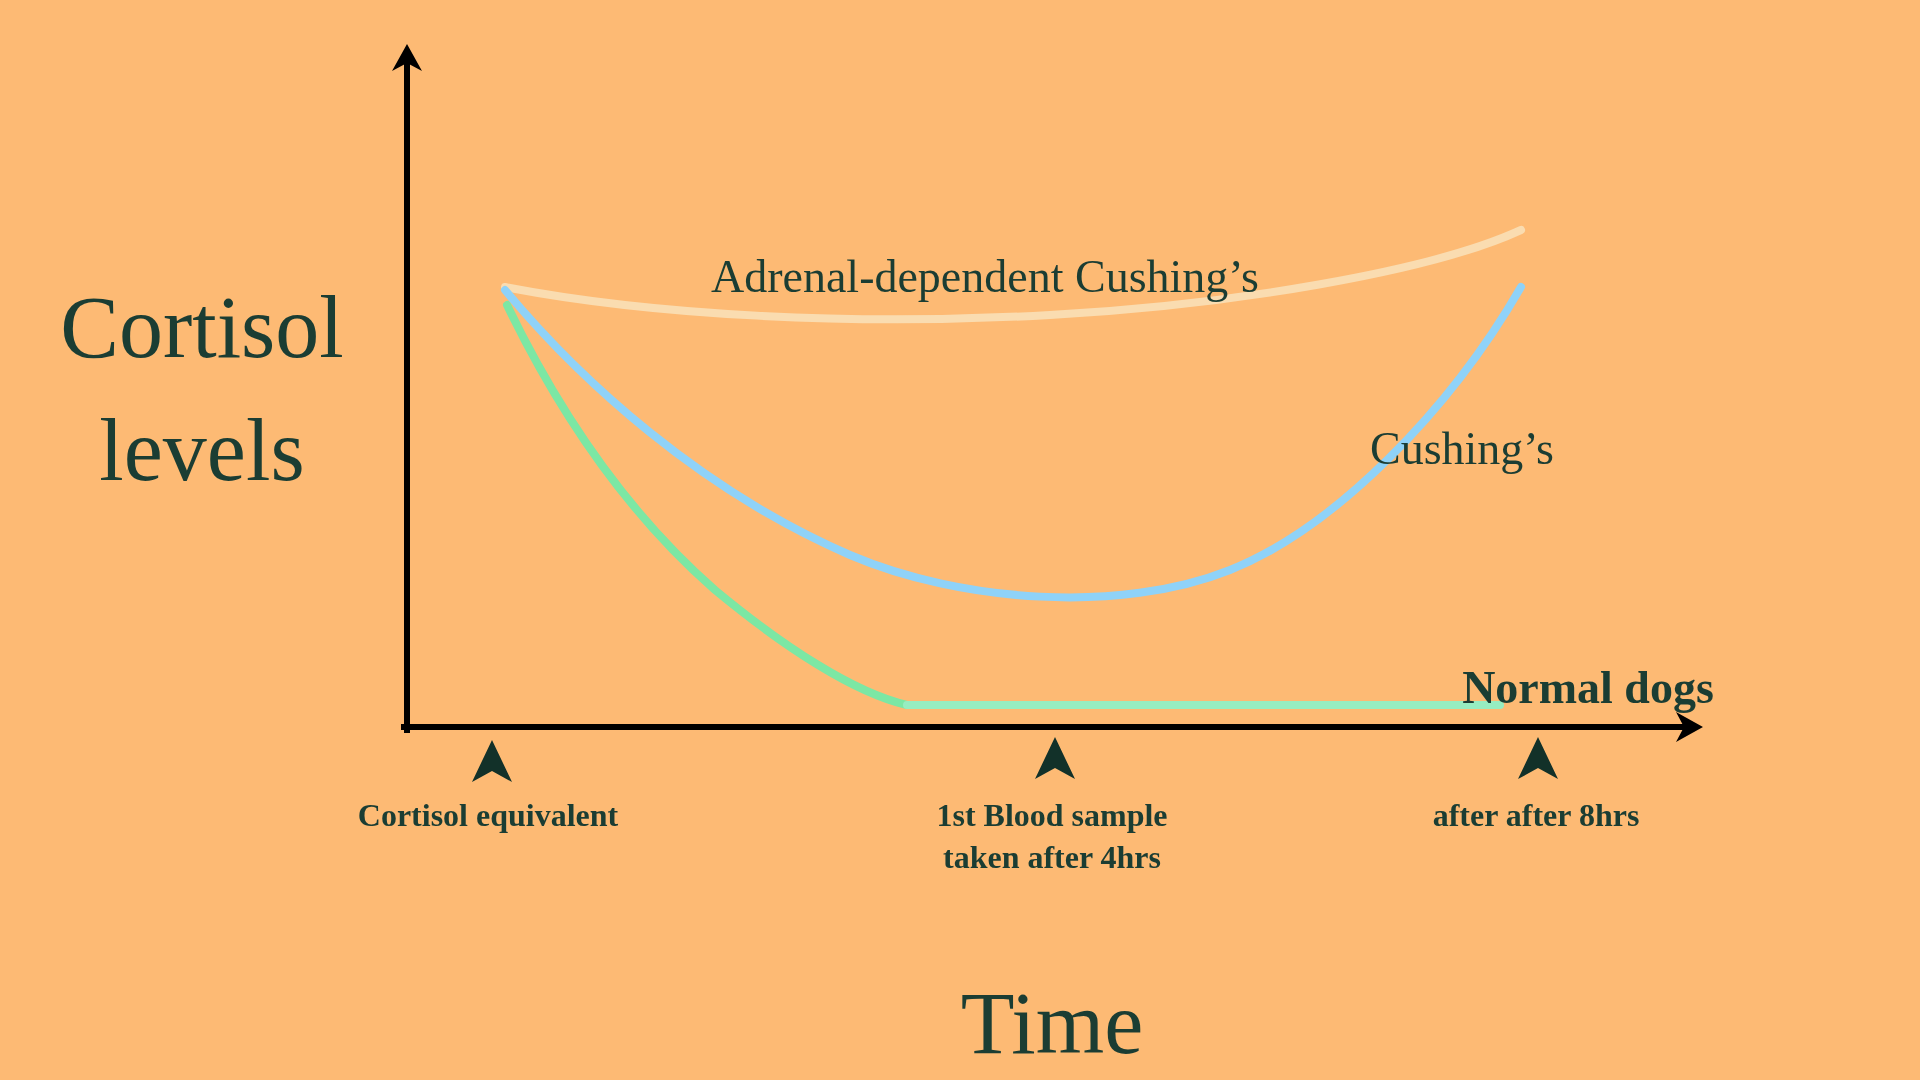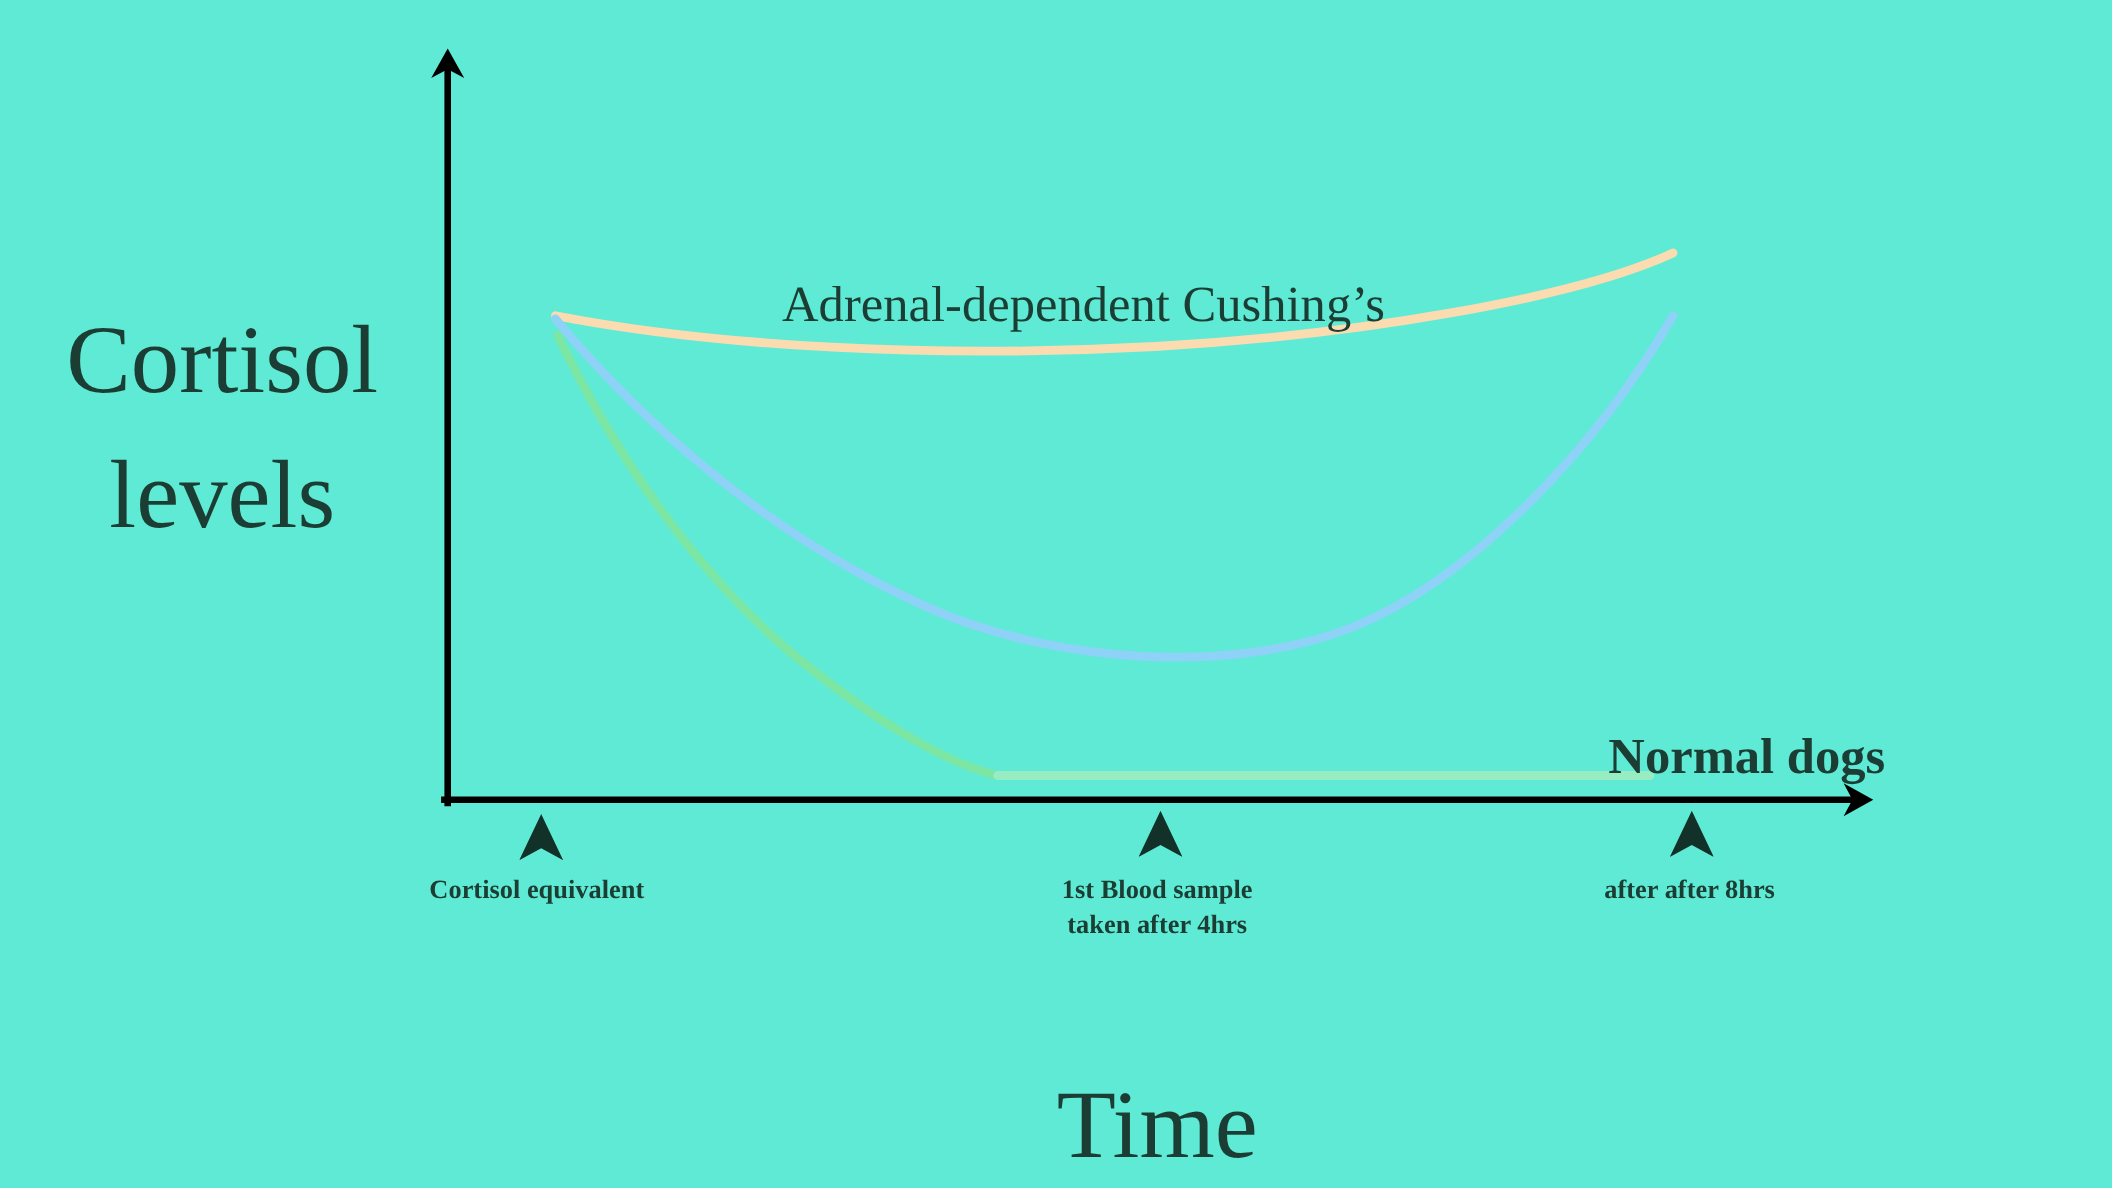--- a/index.html
+++ b/index.html
@@ -1,30 +1,30 @@
 <!DOCTYPE html>
 <html style="--ink: #1B3D33; --marker: #123129; --axis: #000000; --adrenal: #FADCB0; --pituitary: #8FD2F8; --normal: #7CE7A4; --normal_flat: #97EDC1;"><head>
 <meta charset="utf-8">
 <style>
   html,body{margin:0;padding:0;background:#ffffff;}
   .stage{
-    position:relative;width:1920px;height:1080px;background:#5eead4;
+    position:relative;width:1920px;height:1080px;background:#fdba74;
     overflow:hidden;font-family:"Liberation Serif","DejaVu Serif",serif;
     color:var(--ink,#1B3D33);
   }
   .stage svg{position:absolute;left:0;top:0;width:1920px;height:1080px;}
   .abs{position:absolute;transform:translateX(-50%);text-align:center;white-space:nowrap;}
   .axis-title{font-size:88px;line-height:1.4;color:var(--ink);}
   .y-title{left:202px;top:266px;}
   .x-title{left:1052px;top:962px;}
   .curve-label{font-size:46px;line-height:1.35;color:var(--ink);}
   .lbl-adrenal{left:985px;top:246px;}
   .lbl-pituitary{left:1462px;top:418px;}
   .lbl-normal{left:1588px;top:657px;font-weight:bold;}
-  .event-label{font-size:24px;font-weight:700;line-height:1.32;color:var(--ink);}
+  .event-label{font-size:32px;font-weight:700;line-height:1.32;color:var(--ink);}
   .evt-1{left:488px;top:794px;}
   .evt-2{left:1052px;top:794px;}
   .evt-3{left:1536px;top:794px;}
   .marker{
     position:absolute;width:40px;height:42px;background:var(--marker,#123129);
     transform:translateX(-50%);
     clip-path:polygon(50% 0%, 100% 100%, 50% 74%, 0% 100%);
   }
   .mk-1{left:492px;top:740px;}
   .mk-2{left:1055px;top:737px;}
@@ -50,20 +50,21 @@
   <div class="abs axis-title y-title">
     <div>Cortisol</div>
     <div>levels</div>
   </div>
 
   <div class="abs axis-title x-title">Time</div>
 
   <div class="abs curve-label lbl-adrenal">Adrenal-dependent Cushing’s</div>
 
   <div class="abs curve-label lbl-pituitary">
+    <div>Cushing’s</div>
   </div>
 
   <div class="abs curve-label lbl-normal">Normal dogs</div>
 
   <div class="marker mk-1"></div>
   <div class="marker mk-2"></div>
   <div class="marker mk-3"></div>
 
   <div class="abs event-label evt-1">
     <div>Cortisol equivalent</div>

